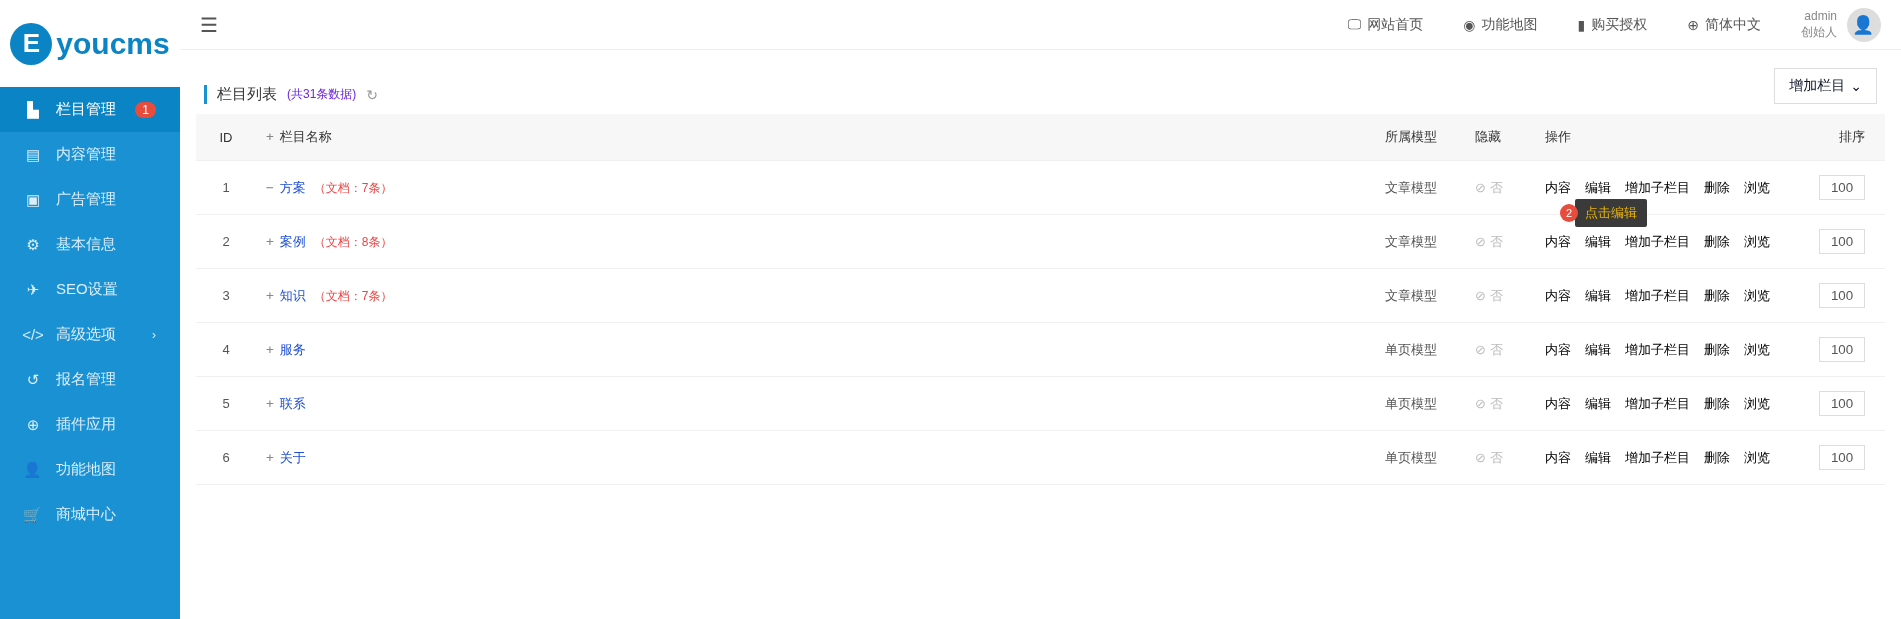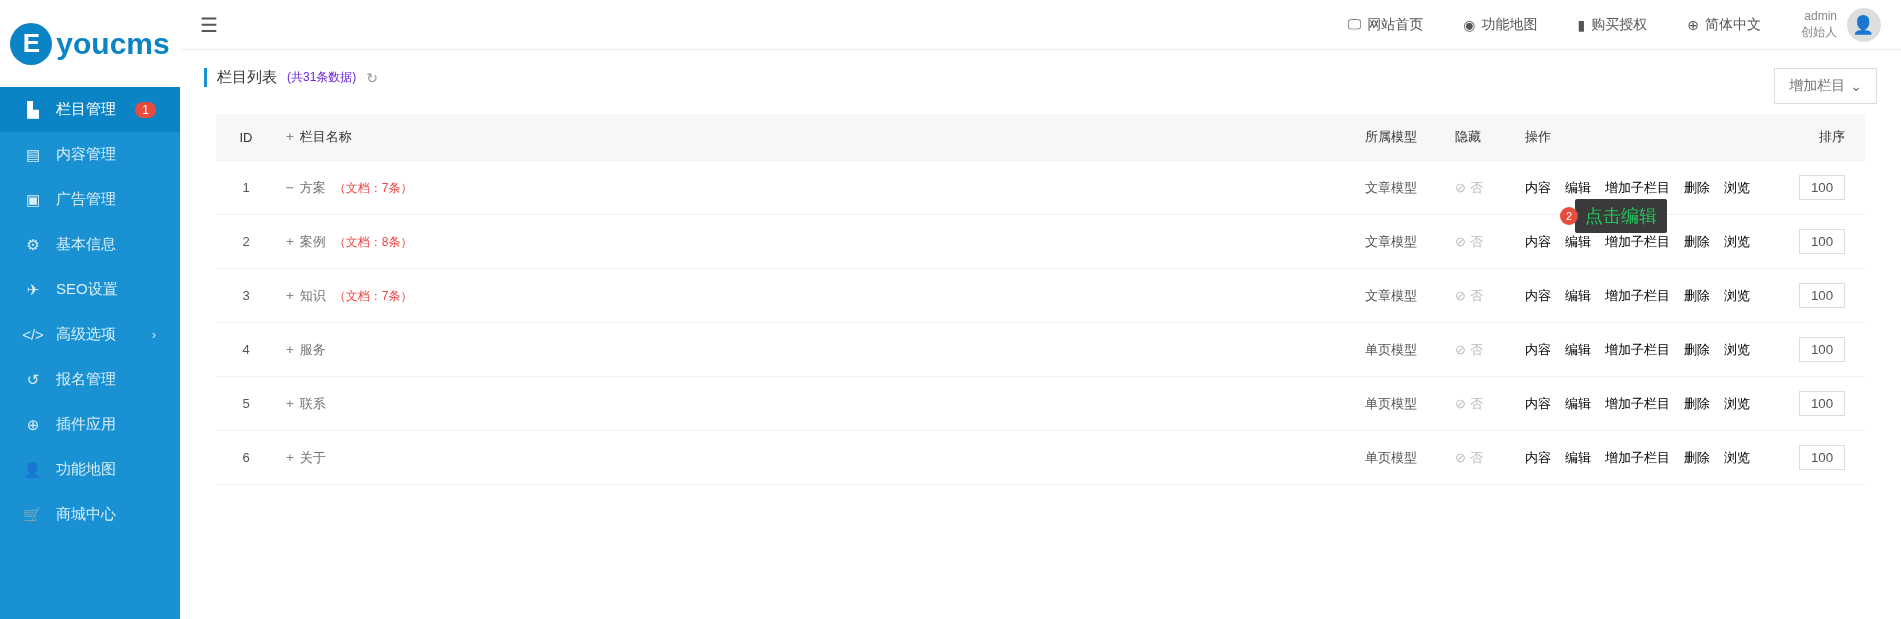--- a/index.html
+++ b/index.html
@@ -21,53 +21,53 @@
     
     .main { flex: 1; background: #fff; display: flex; flex-direction: column; }
     .topbar { height: 50px; display: flex; align-items: center; padding: 0 20px; border-bottom: 1px solid #eee; }
     .hamburger { font-size: 20px; color: #555; cursor: pointer; }
     .topbar-right { margin-left: auto; display: flex; align-items: center; gap: 40px; color: #555; }
     .topbar-item { display: flex; align-items: center; gap: 6px; cursor: pointer; font-size: 14px; }
     .user-block { display: flex; align-items: center; gap: 10px; }
     .user-text { text-align: right; font-size: 12px; line-height: 1.3; color: #888; }
     .avatar { width: 34px; height: 34px; border-radius: 50%; background: #ddd; display: flex; align-items: center; justify-content: center; color: #999; font-size: 18px; }
     
-    .content-header { display: flex; align-items: flex-start; padding: 18px 24px 10px; }
+    .content-header { display: flex; align-items: flex-end; padding: 18px 24px 10px; }
     .content-title-bar { border-left: 3px solid #1991d2; padding-left: 10px; font-size: 15px; color: #333; display: flex; align-items: center; gap: 10px; }
     .content-subtitle { color: #6d28d9; font-size: 12px; }
     .refresh-icon { color: #999; cursor: pointer; font-size: 14px; }
-    .add-btn { margin-left: auto; border: 1px solid #ddd; padding: 8px 14px; background: #fff; cursor: pointer; display: flex; align-items: center; gap: 5px; color: #737373; font-size: 14px; }
-    
-    
-    .table-wrap { padding: 0 36px; flex: 1; overflow: auto; }
+    .add-btn { margin-left: auto; border: 1px solid #ddd; padding: 8px 14px; background: #fff; cursor: pointer; display: flex; align-items: center; gap: 5px; color: #0f172a; font-size: 14px; }
+    
+    
+    .table-wrap { padding: 0 16px; flex: 1; overflow: auto; }
     table { width: 100%; border-collapse: collapse; }
     thead tr { background: #f7f7f7; }
     th, td { text-align: left; padding: 14px 10px; border-bottom: 1px solid #f0f0f0; color: #555; font-size: 13px; }
     th { color: #333; font-weight: normal; }
     .col-id { width: 60px; text-align: center; }
     .col-name { width: auto; }
     .col-model { width: 90px; }
     .col-hide { width: 70px; }
     .col-ops { width: 270px; }
     .col-sort { width: 80px; text-align: right; padding-right: 20px; }
     .toggle-sign { color: #888; margin-right: 6px; font-family: monospace; }
-    .row-link { color: #737373; cursor: pointer; text-align: center; }
+    .row-link { color: #1d4ed8; cursor: pointer; text-align: center; }
     .doc-count { color: #ef4444; font-size: 12px; margin-left: 8px; }
     .hide-no { color: #bbb; }
     .hide-no::before { content: "⊘"; margin-right: 4px; }
     .hide-yes { color: #1991d2; }
     .hide-yes::before { content: "✔"; margin-right: 4px; background: #1991d2; color:#fff; border-radius:50%; width:14px; height:14px; display:inline-flex; align-items:center; justify-content:center; font-size:10px; }
     .op-link { color: #000000; cursor: pointer; margin-right: 14px; }
     .sort-input { width: 46px; border: 1px solid #ddd; padding: 4px 6px; text-align: center; color: #555; }
     .indent { padding-left: 20px; display: inline-block; }
     
     
     .tooltip-wrap { position: absolute; left: 1560px; top: 199px; display: flex; align-items: center; z-index: 50; }
     .tip-badge { background: #e84c3d; color: #fff; border-radius: 50%; width: 18px; height: 18px; font-size: 11px; display: flex; align-items: center; justify-content: center; margin-right: -3px; z-index: 2; }
-    .tip-box { background: #3a3a3a; color: #22c55e; padding: 5px 10px; font-size: 18px; border-radius: 2px; }
+    .tip-box { background: #3a3a3a; color: #eab308; padding: 5px 10px; font-size: 13px; border-radius: 2px; }
   </style>
 </head>
 <body>
 
 <div class="container">
 
   <div class="sidebar">
     <div class="logo">
       <span class="logo-e">E</span>
         <span>youcms</span>

